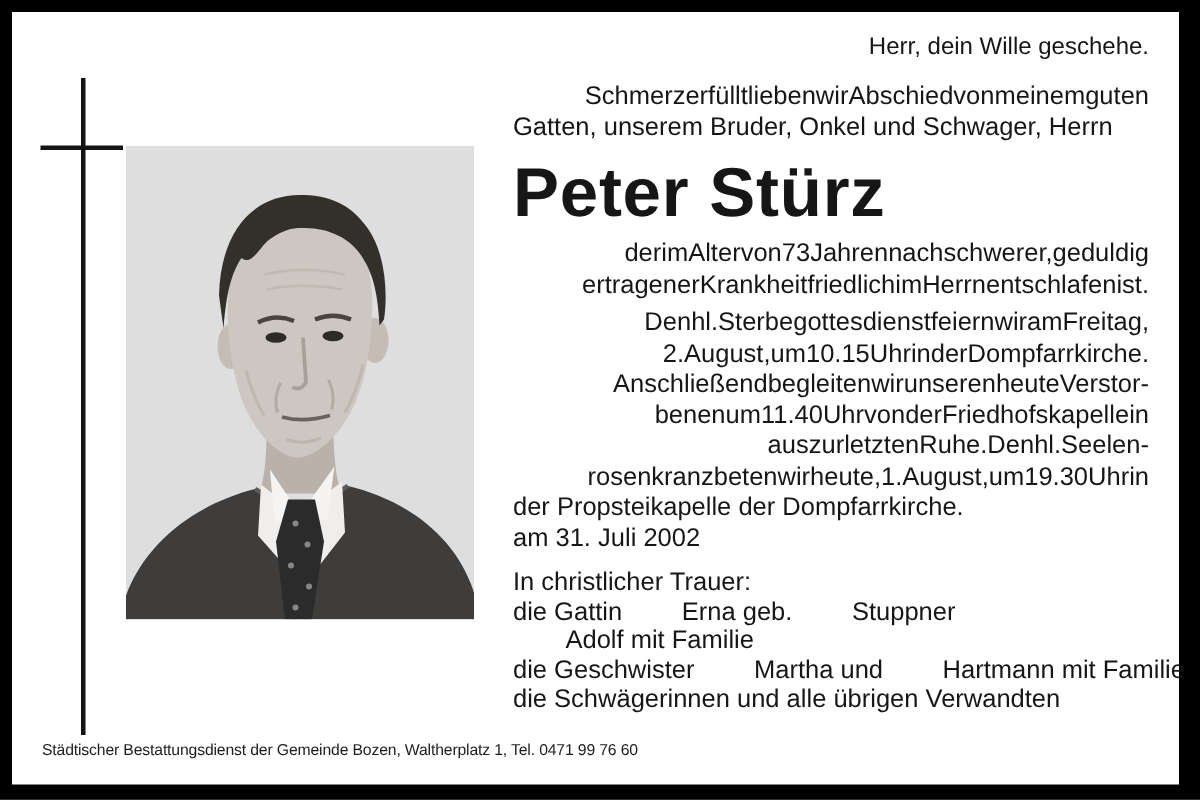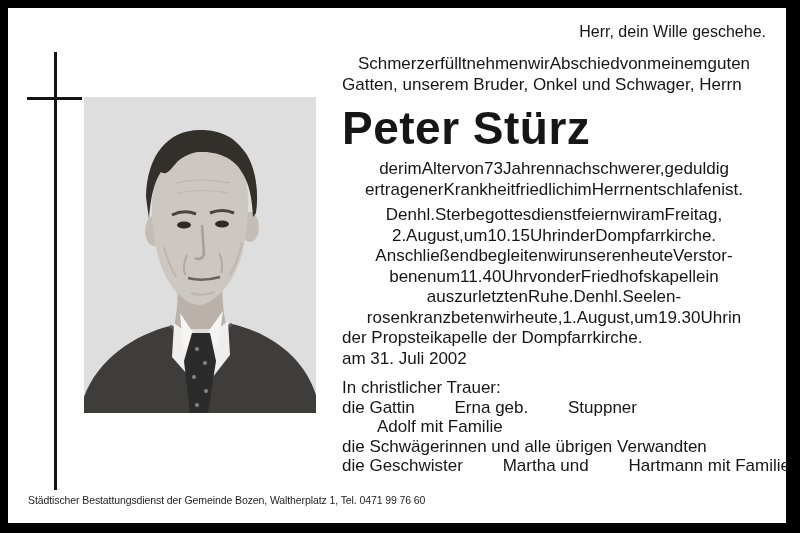--- a/index.html
+++ b/index.html
@@ -11,21 +11,21 @@
   .cross-v{position:absolute;left:46px;top:44px;width:3px;height:438px;background:#141414;}
   .cross-h{position:absolute;left:19px;top:89px;width:55px;height:3px;background:#141414;}
 
   
   .photo{position:absolute;left:76px;top:89px;width:232px;height:316px;overflow:hidden;}
 
   
   .col{position:absolute;left:334px;top:14px;width:424px;font-size:17px;color:#161616;}
   .epigraph{text-align:right;font-size:16px;line-height:20px;margin-bottom:12px;}
   .line{line-height:20.5px;white-space:nowrap;}
-  .stretch{display:flex;justify-content:center;}
+  .stretch{display:flex;justify-content:flex-end;}
   .intro{margin-bottom:0;}
   .name{font-size:46px;font-weight:bold;text-align:left;line-height:50px;margin:8px 0 4px 0;
         letter-spacing:0.5px;}
   #body-paragraphs{margin-top:6px;}
   .para + .para{margin-top:5px;}
   .places{letter-spacing:2.2px;line-height:20px;margin-top:6px;}
   .dateline{line-height:20px;}
   .mourners-heading{margin-top:9px;line-height:20px;}
   #mourners .line{line-height:19.5px;}
   #mourners b{font-weight:normal;margin-left:35px;}
@@ -94,21 +94,21 @@
         <path d="M80 150 Q84 166 92 180" stroke="#bfb6ae" stroke-width="2" fill="none"></path>
         <path d="M158 146 Q154 164 146 178" stroke="#bfb6ae" stroke-width="2" fill="none"></path>
       </svg>
     </div>
 
     <div class="col">
       <div class="epigraph">Herr, dein Wille geschehe.</div>
       <div class="intro" id="intro">
           <div class="line stretch">
             <span>Schmerzerfüllt</span>
-            <span>nehmen</span>
+            <span>lieben</span>
             <span>wir</span>
             <span>Abschied</span>
             <span>von</span>
             <span>meinem</span>
             <span>guten</span>
           </div>
           <div class="line">Gatten, unserem Bruder, Onkel und Schwager, Herrn</div>
         </div>
       <div class="name">Peter Stürz</div>
       <div id="body-paragraphs">
@@ -194,20 +194,20 @@
               <span>in</span>
             </div>
             <div class="line">der Propsteikapelle der Dompfarrkirche.</div>
           </div>
         </div>
       <div class="dateline">am 31. Juli 2002</div>
       <div class="mourners-heading">In christlicher Trauer:</div>
       <div id="mourners">
           <div class="line"><span>die Gattin </span><b>Erna</b><span> geb. </span><b>Stuppner</b></div>
           <div class="line"><b>Adolf</b><span> mit Familie</span></div>
+          <div class="line"><span>die Geschwister </span><b>Martha</b><span> und </span><b>Hartmann</b><span> mit Familie</span></div>
           <div class="line"><span>die Schwägerinnen und alle übrigen Verwandten</span></div>
-          <div class="line"><span>die Geschwister </span><b>Martha</b><span> und </span><b>Hartmann</b><span> mit Familie</span></div>
         </div>
     </div>
 
     <div class="footer">Städtischer Bestattungsdienst der Gemeinde Bozen, Waltherplatz 1, Tel. 0471 99 76 60</div>
   </div>
 </div>
 
 </body></html>

